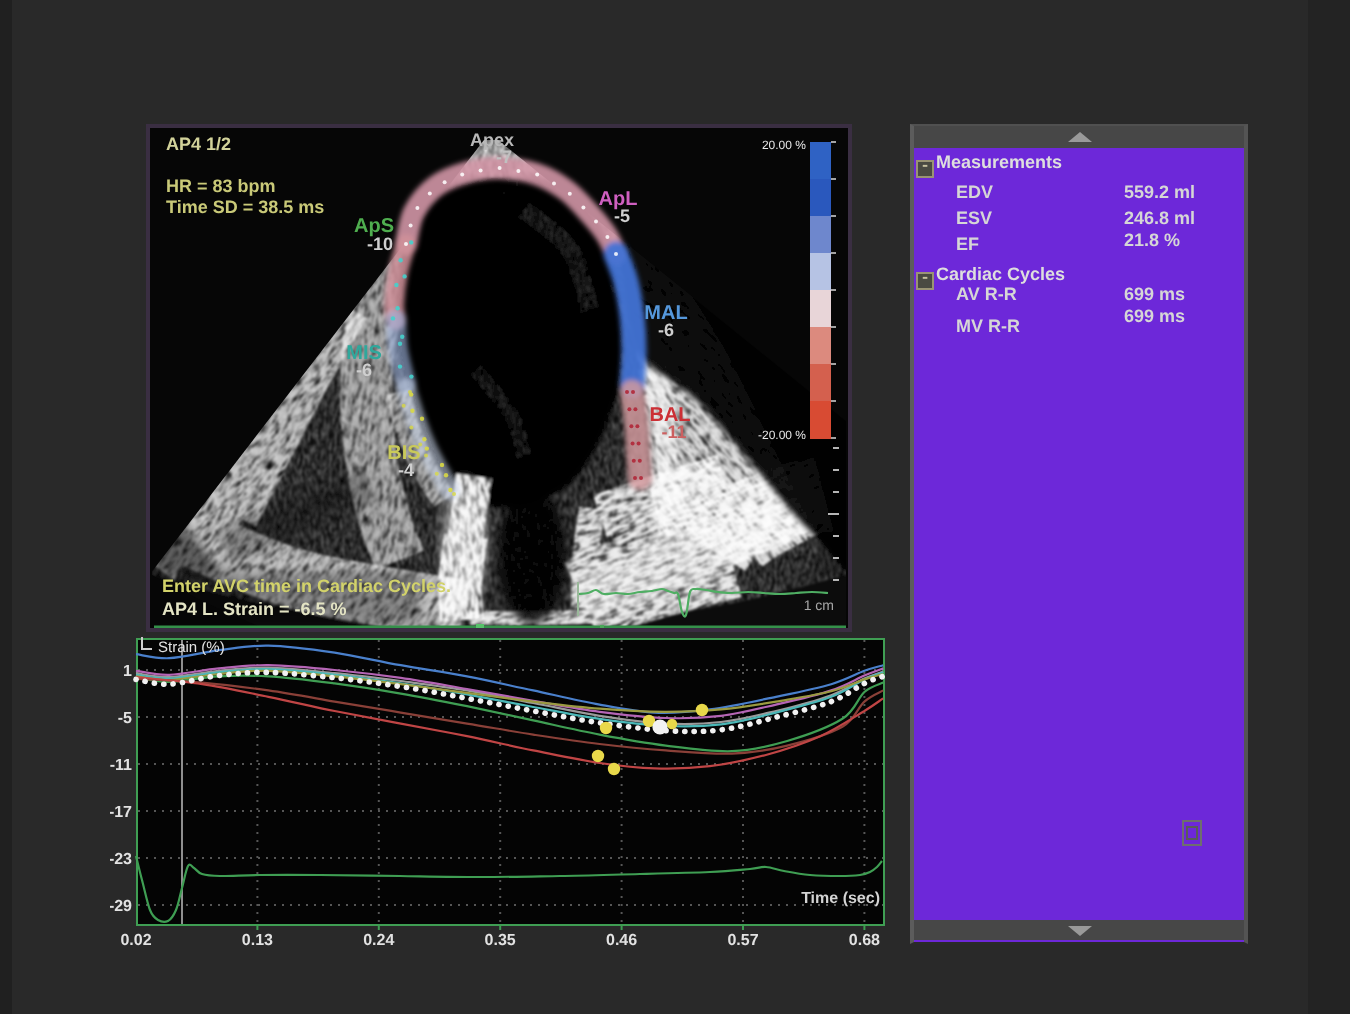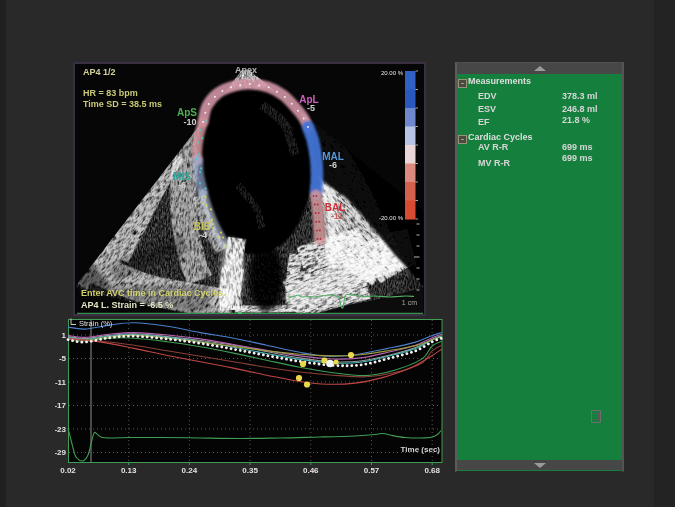--- a/index.html
+++ b/index.html
@@ -1,19 +1,19 @@
 <!DOCTYPE html>
 <html><head><meta charset="utf-8"><style>
 html,body{margin:0;padding:0;background:#292929;width:675px;height:507px;overflow:hidden}
 #stage{position:relative;width:675px;height:375px;background:#292929;font-family:"Liberation Sans",sans-serif}
 #edge{position:absolute;right:0;top:0;width:21px;height:507px;background:#232323}
 #ledge{position:absolute;left:0;top:0;width:6px;height:507px;background:#202020}
 #us{position:absolute;left:73px;top:62px}
 #graph{position:absolute;left:55px;top:315px}
-#rpanel{position:absolute;left:455px;top:62px;width:169px;height:410px;background:#15803d;border-left:2px solid #5c5c5c;border-right:2px solid #545454;border-top:1px solid #505050;border-bottom:1px solid #2a2a2a;box-sizing:border-box}
+#rpanel{position:absolute;left:455px;top:62px;width:169px;height:410px;background:#6d28d9;border-left:2px solid #5c5c5c;border-right:2px solid #545454;border-top:1px solid #505050;border-bottom:1px solid #2a2a2a;box-sizing:border-box}
 #rtop{position:absolute;left:0;top:0;width:100%;height:11px;background:#474747}
 #rbot{position:absolute;left:0;bottom:1px;width:100%;height:10px;background:#474747}
 .tri-up{position:absolute;left:50%;top:3px;margin-left:-6px;width:0;height:0;border-left:6px solid transparent;border-right:6px solid transparent;border-bottom:5px solid #9a9a9a}
 .tri-dn{position:absolute;left:50%;top:3px;margin-left:-6px;width:0;height:0;border-left:6px solid transparent;border-right:6px solid transparent;border-top:5px solid #9a9a9a}
 .hdr{position:absolute;left:1px;font:bold 9px "Liberation Sans",sans-serif;color:#dedede;white-space:nowrap}
 .box{display:inline-block;width:7px;height:7px;border:1px solid #9a9474;background:#4a4a42;color:#c8c2a0;font:bold 8px/6px "Liberation Mono",monospace;text-align:center;margin-right:1px;vertical-align:-1px}
 .item{position:absolute;left:21px;font:bold 9px "Liberation Sans",sans-serif;color:#d6d6d6;white-space:nowrap}
 .val{position:absolute;left:105px;font:bold 9px "Liberation Sans",sans-serif;color:#d6d6d6;white-space:nowrap}
 #doc{position:absolute;left:134px;top:347px;width:8px;height:11px;border:1px solid #6e6e6e}
 #doc:after{content:"";position:absolute;left:1px;top:2px;width:4px;height:5px;border:1px solid #5a5a5a}
@@ -312,21 +312,21 @@
 <path d="M16,3.5 v6 h5" fill="none" stroke="#cccccc" stroke-width="1"></path>
 <text x="24" y="11" class="gl" style="font-weight:normal;font-size:7.5px">Strain (%)</text>
 <text x="385" y="136.5" text-anchor="end" style="font:bold 8px 'Liberation Sans',sans-serif;fill:#d4d4d4">Time (sec)</text>
 </svg>
 <div id="rpanel">
   <div id="rtop">
         <div class="tri-up"></div>
       </div>
   <div class="hdr" style="top:13px"><span class="box">-</span>Measurements</div>
 <div class="item" style="top:28px">EDV</div>
-      <div class="val" style="top:28px">378.3 ml</div>
+      <div class="val" style="top:28px">559.2 ml</div>
 <div class="item" style="top:40.5px">ESV</div>
       <div class="val" style="top:40.5px">246.8 ml</div>
 <div class="item" style="top:54px">EF</div>
       <div class="val" style="top:51.5px">21.8 %</div>
 <div class="hdr" style="top:69px"><span class="box">-</span>Cardiac Cycles</div>
 <div class="item" style="top:78.5px">AV R-R</div>
       <div class="val" style="top:78.5px">699 ms</div>
 <div class="item" style="top:95px">MV R-R</div>
       <div class="val" style="top:89.5px">699 ms</div>
 

